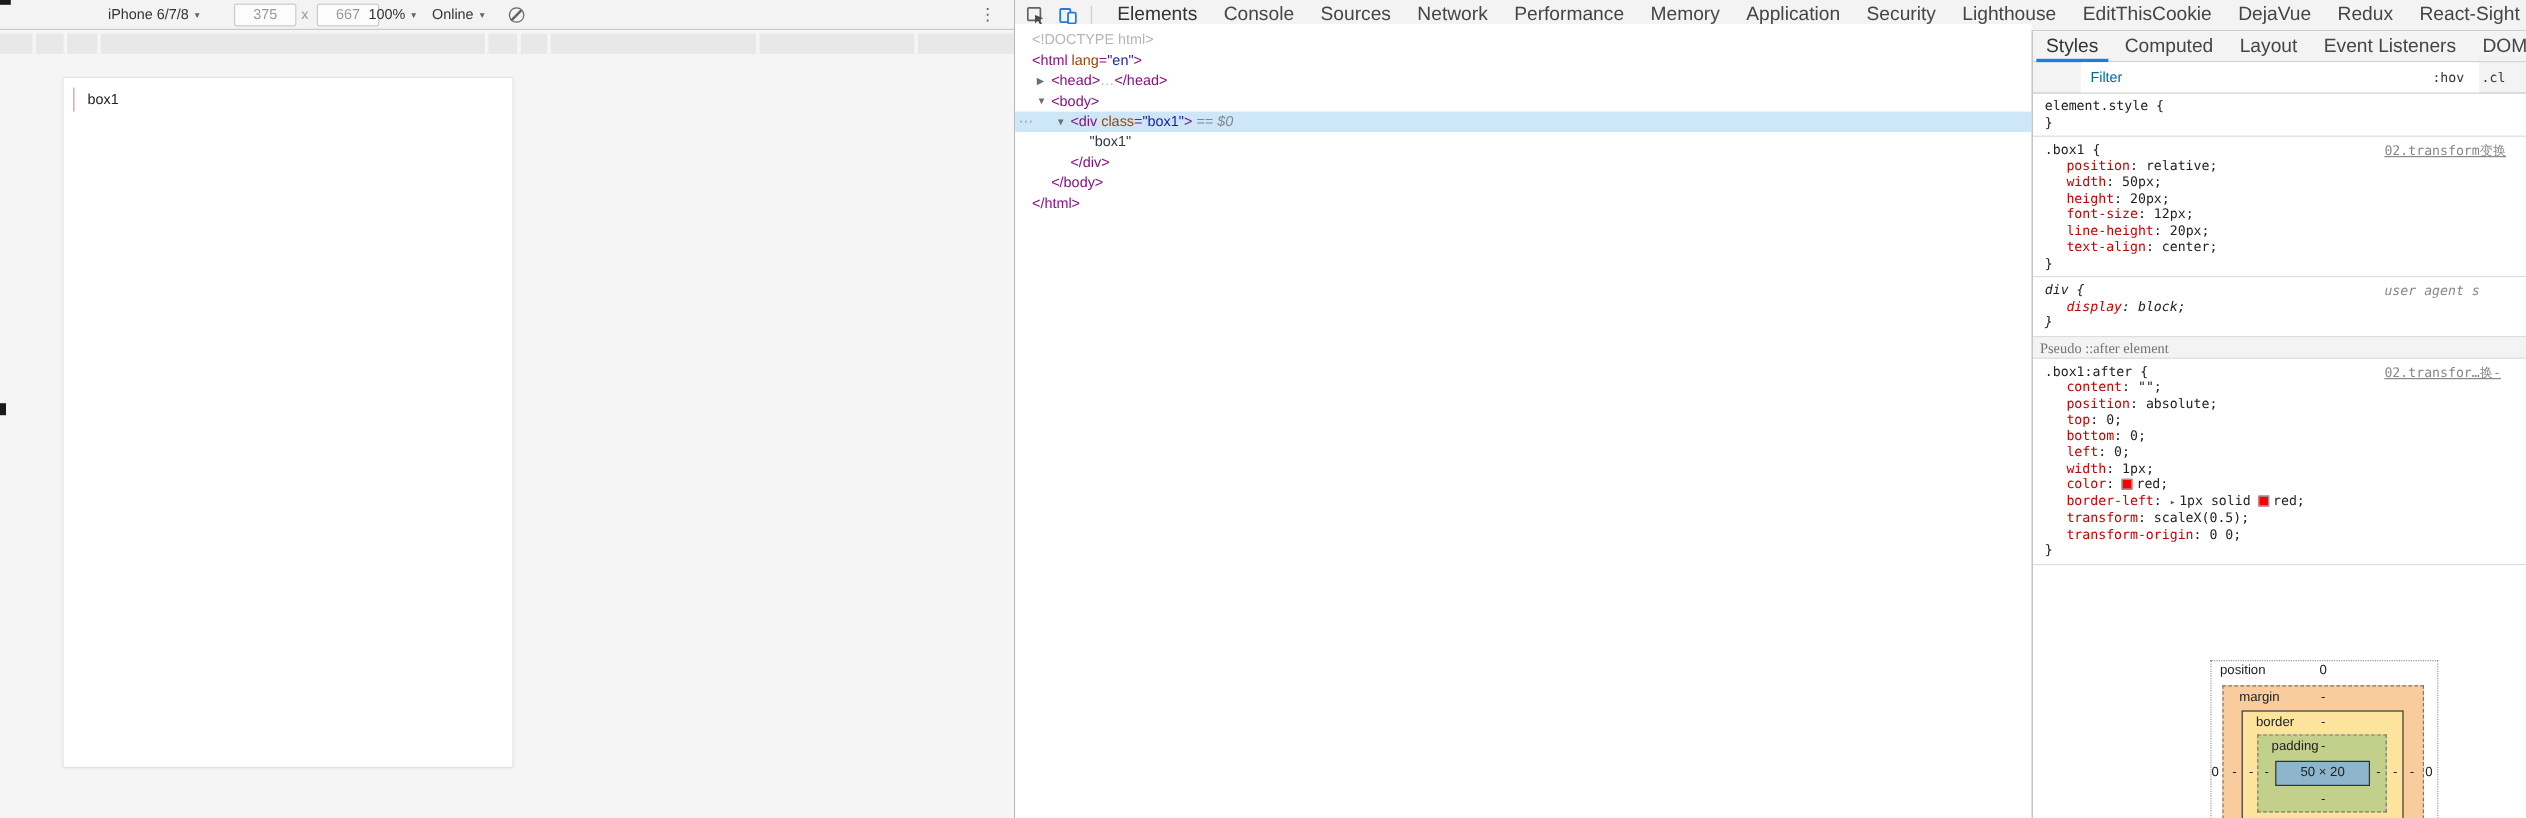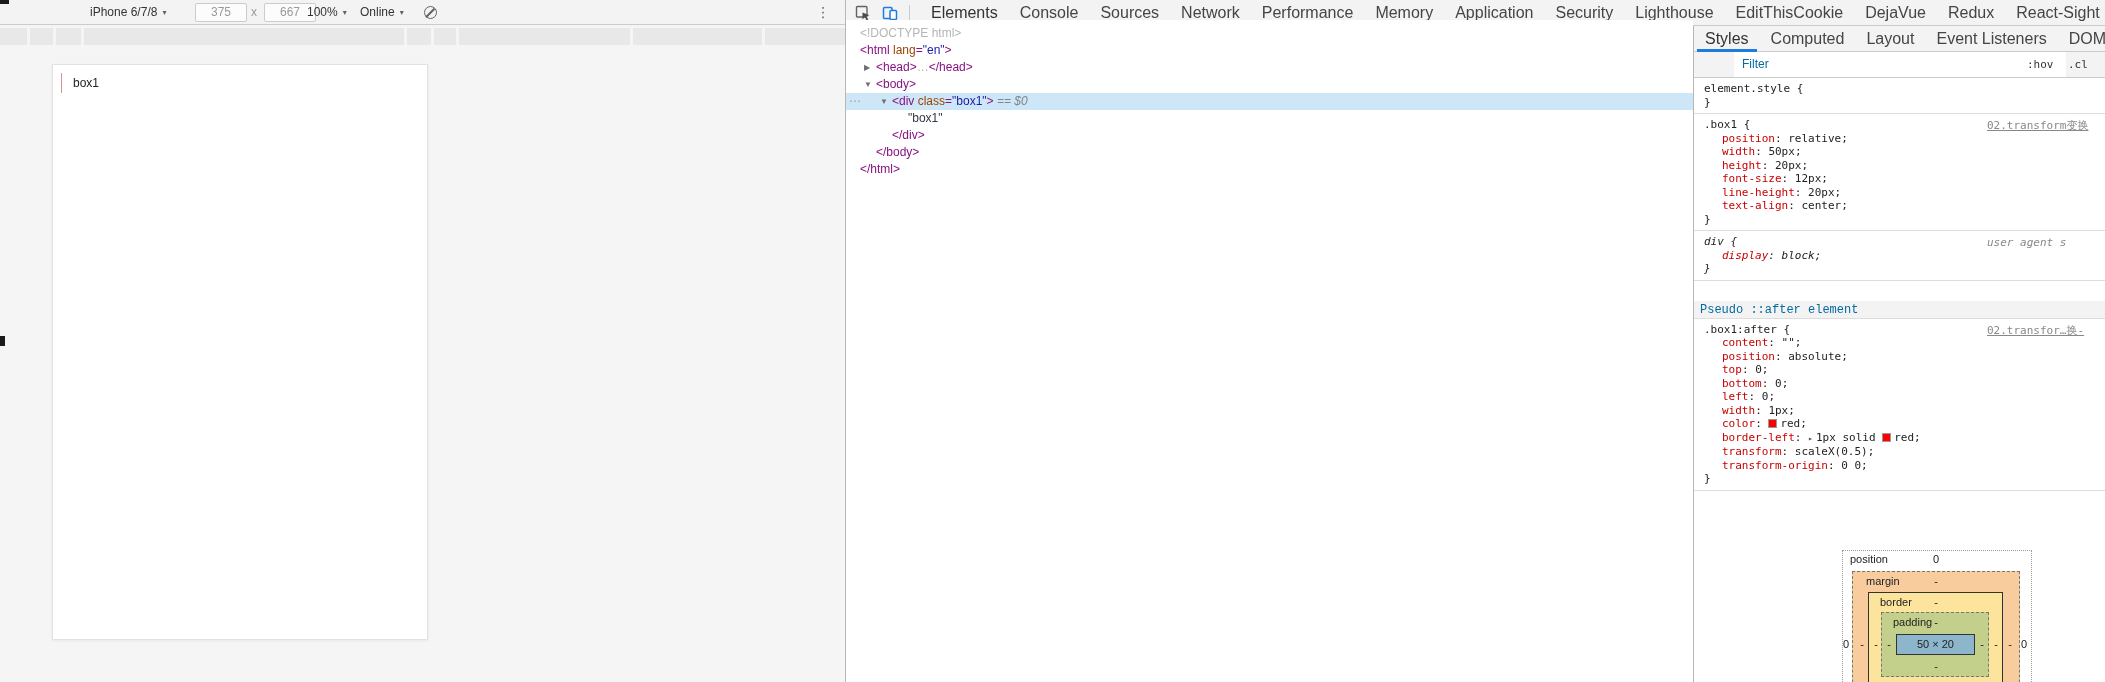--- a/index.html
+++ b/index.html
@@ -89,21 +89,21 @@
     line-height:13.5px; white-space:nowrap; }
   .style-rule.ua { font-style:italic; }
   .rule-link { position:absolute; left:293px; top:5px; color:#888;
     text-decoration:underline; white-space:nowrap; }
   .prop { padding-left:18px; }
   .prop-name { color:#c80000; }
   .swatch { display:inline-block; width:9px; height:9px; background:#f00;
     border:1px solid #9a9a9a; margin:0 3px -1px 0; }
   .expand-arrow { font-size:8px; color:#555; margin-right:3px; }
   .pseudo-header { height:18px; line-height:18px; background:#f3f3f3; border-bottom:1px solid #ddd;
-    font-family:Liberation Mono, monospace; font-size:12px; color:#0369a1; padding-left:6px;margin-top:20px; }
+    font-family:Liberation Serif, serif; font-size:12px; color:#737373; padding-left:6px; }
 
   
   .box-model { position:absolute; left:148px; top:472px; width:192px; height:210px;
     font-family:"Liberation Sans",sans-serif; font-size:11px; color:#222; }
   .bm-rect { position:absolute; }
   .bm-pos     { left:0;  top:0;  width:190px; height:236px; border:1px dotted #9a9a9a; background:#fff; }
   .bm-margin  { left:10px; top:21px; width:168px; height:146px; background:#f9cc9d; border:1px dashed #777; }
   .bm-border  { left:26px; top:42px; width:135px; height:106px; background:#fce49c; border:1px solid #333; }
   .bm-padding { left:39px; top:62px; width:108px; height:65px;  background:#c3d08b; border:1px dashed #777; }
   .bm-content { left:54px; top:84px; width:79px;  height:21px;  background:#8db6cd; border:1px solid #333;

